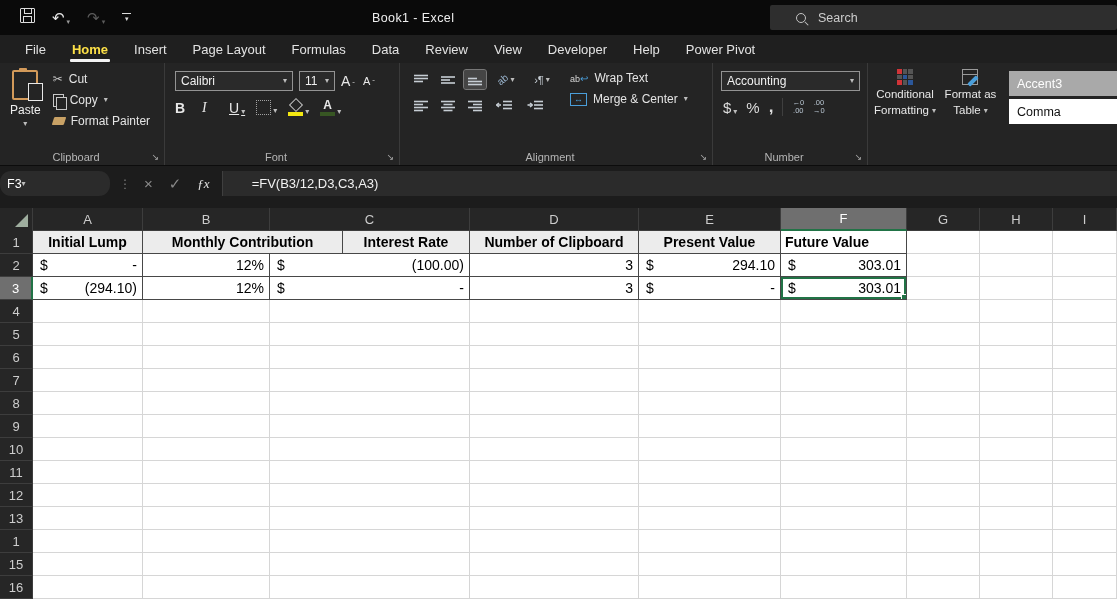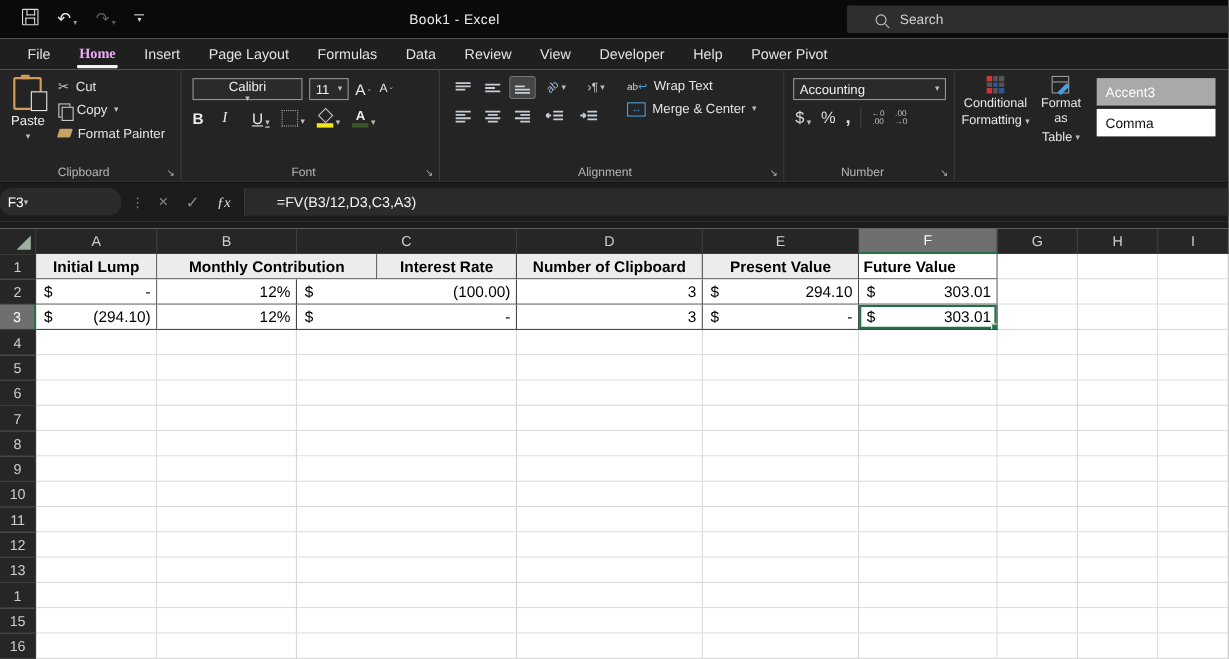--- a/index.html
+++ b/index.html
@@ -20,21 +20,21 @@
   .qcustom .chev{font-size:7px;color:#dcdcdc;}
   .wintitle{position:absolute;left:372px;top:0;height:35px;display:flex;align-items:center;font-size:12.5px;color:#efefef;letter-spacing:.4px;}
   .searchbox{position:absolute;left:770px;top:5px;right:0;height:25px;background:#2e2e2e;border-radius:2px;
              display:flex;align-items:center;gap:12px;padding-left:26px;font-size:12.5px;color:#cdcdcd;}
   .ico-search{width:8px;height:8px;border:1.5px solid #c3c3c3;border-radius:50%;position:relative;display:inline-block;}
   .ico-search:after{content:"";position:absolute;width:5px;border-top:1.5px solid #c3c3c3;transform:rotate(45deg);left:7px;top:9px;}
 
   
   .tabrow{height:28px;background:#1f1f1f;display:flex;align-items:stretch;padding-left:12px;}
   .tab{display:flex;align-items:center;padding:0 13px;font-size:13px;color:#e2e2e2;cursor:default;}
-  .tab.active{font-weight:bold;color:#f0abfc;position:relative;font-family:Liberation Serif, serif;}
+  .tab.active{font-weight:bold;color:#fde047;position:relative;}
   .tab.active:after{content:"";position:absolute;left:11px;right:11px;bottom:1px;height:3px;background:#f3f3f3;border-radius:1px;}
 
   
   .ribbon{height:102px;background:#242424;display:flex;color:#e4e4e4;}
   .rgroup{position:relative;border-right:1px solid #3a3a3a;box-sizing:border-box;flex-shrink:0;}
   .rgroup:last-child{border-right:none;}
   .rlabel{position:absolute;bottom:2px;left:0;right:12px;text-align:center;font-size:11px;color:#b5b5b5;}
   .launcher{position:absolute;right:5px;bottom:3px;font-size:9px;color:#a8a8a8;cursor:default;}
   .chev{font-size:8px;color:#bdbdbd;line-height:1;}
   .combo{background:#2a2a2a;border:1px solid #939393;height:20px;display:flex;align-items:center;justify-content:space-between;
@@ -51,21 +51,21 @@
   .crow{display:flex;align-items:center;gap:6px;font-size:12px;color:#e4e4e4;cursor:default;}
   .ico-cut{font-size:12px;color:#c9c9c9;}
   .ico-copy{width:9px;height:11px;border:1.2px solid #c9c9c9;position:relative;display:inline-block;}
   .ico-copy:after{content:"";position:absolute;left:2px;top:2px;width:9px;height:11px;border:1.2px solid #c9c9c9;background:#242424;}
   .ico-brush{width:12px;height:8px;background:#c8a165;transform:skewX(-18deg);border-radius:1px;display:inline-block;}
 
   
   .g-font{width:235px;}
   .g-font .content{display:flex;flex-direction:column;gap:8px;padding:8px 8px 0 10px;}
   .frow{display:flex;align-items:center;gap:6px;}
-  .fontname{width:100px;flex-direction:column;}
+  .fontname{width:118px;}
   .fontsize{width:36px;}
   .fbtn{min-width:16px;display:flex;align-items:flex-end;gap:2px;font-size:14px;cursor:default;color:#e8e8e8;}
   .grow sup,.shrink sup{font-size:8px;color:#cfcfcf;}
   .b{font-weight:bold;} .i{font-style:italic;font-family:"Liberation Serif",serif;} .u{text-decoration:underline;}
   .ico-border{width:13px;height:13px;border:1px dotted #a2a2a2;display:inline-block;}
   .ico-fill{display:inline-flex;flex-direction:column;align-items:center;gap:2px;}
   .ico-fill .bucket{width:8px;height:8px;border:1.5px solid #c3c3c3;transform:rotate(45deg);margin-top:1px;}
   .ico-fill .bar{width:15px;height:4px;background:#f3e711;}
   .ico-fontcolor{display:inline-flex;flex-direction:column;align-items:center;gap:1px;font-size:12px;font-weight:bold;color:#eaeaea;line-height:1;}
   .ico-fontcolor .bar{width:15px;height:4px;background:#375623;}
@@ -90,21 +90,21 @@
   .g-num .content{display:flex;flex-direction:column;gap:7px;padding:8px 8px 0 8px;}
   .numfmt{width:139px;}
   .nrow{display:flex;align-items:center;gap:9px;padding-left:2px;}
   .nbtn{display:flex;align-items:flex-end;gap:2px;font-size:15px;color:#dcdcdc;cursor:default;}
   .comma{font-size:17px;font-weight:bold;line-height:.6;}
   .vdiv{width:1px;height:18px;background:#3f3f3f;}
   .decbtn{display:flex;flex-direction:column;align-items:center;font-size:7.5px;line-height:1.1;color:#b9c6d2;cursor:default;}
 
   
   .g-styles{width:249px;}
-  .g-styles .content{display:flex;gap:6px;padding:6px 12px 0 6px;}
+  .g-styles .content{display:flex;gap:6px;padding:6px 0 0 6px;}
   .bigbtn{display:flex;flex-direction:column;align-items:center;gap:2px;font-size:11.5px;color:#e8e8e8;line-height:1.25;width:66px;cursor:default;text-align:center;}
   .bigbtn .lbl2{display:flex;align-items:center;gap:3px;}
   .ico-cf{width:16px;height:16px;display:grid;grid-template-columns:repeat(3,1fr);grid-template-rows:repeat(3,1fr);gap:1px;}
   .ico-cf span{background:#555;}
   .ico-cf .r{background:#d13438;} .ico-cf .b{background:#2b579a;}
   .ico-fat{width:16px;height:16px;border:1px solid #9a9a9a;position:relative;display:inline-block;box-sizing:border-box;}
   .ico-fat:before{content:"";position:absolute;left:0;right:0;top:4px;border-top:1px solid #9a9a9a;}
   .ico-fat:after{content:"";position:absolute;right:-2px;bottom:1px;width:12px;height:4px;background:#4a9eda;transform:rotate(-45deg);border-radius:1px;}
   .gallery{display:flex;flex-direction:column;gap:3px;margin-left:4px;padding-top:2px;}
   .swatch{width:100px;height:25px;display:flex;align-items:center;padding-left:8px;font-size:12.5px;box-sizing:content-box;cursor:default;}

